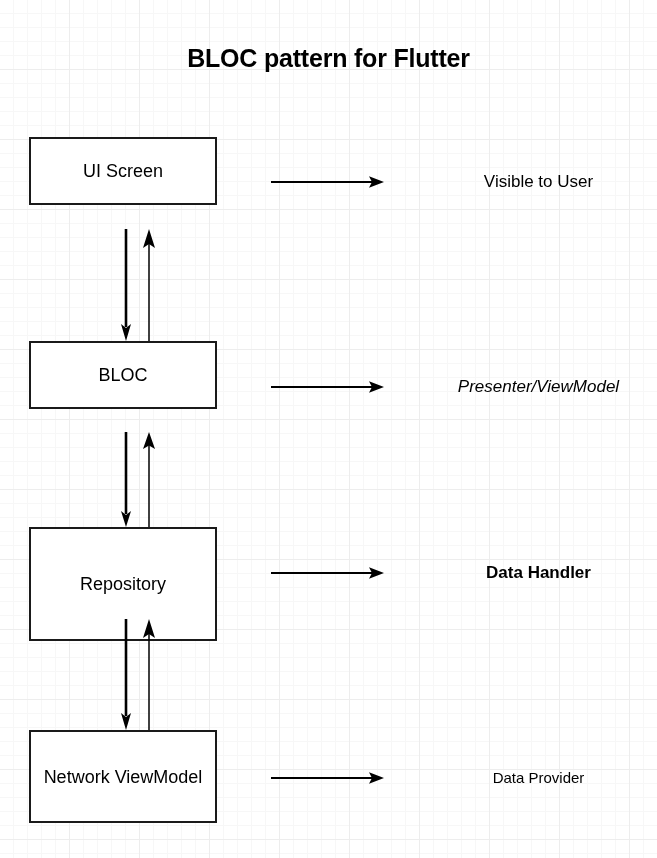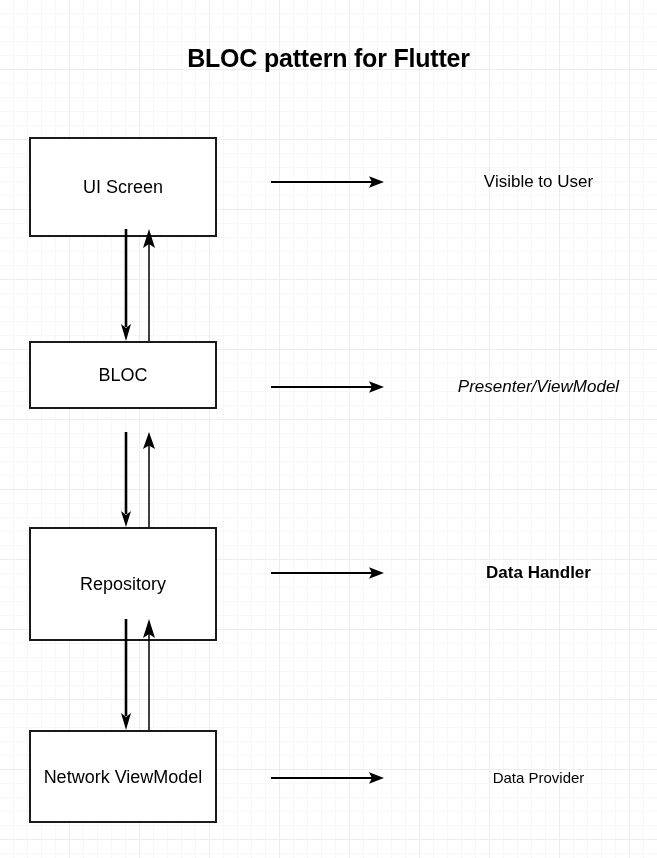--- a/index.html
+++ b/index.html
@@ -58,21 +58,21 @@
     align-items: center;
     justify-content: center;
   }
   .node-label {
     font-size: 18px;
     color: #000000;
     line-height: 1;
     white-space: nowrap;
   }
 
-  #box-ui-screen        { top: 137px; height: 100px; }
+  #box-ui-screen        { top: 137px; height: 68px; }
   #box-bloc             { top: 341px; height: 68px; }
   #box-repository       { top: 527px; height: 114px; }
   #box-network-provider { top: 730px; height: 93px; }
 
   
   .v-connector {
     position: absolute;
     left: 0;
     width: 657px;
   }

